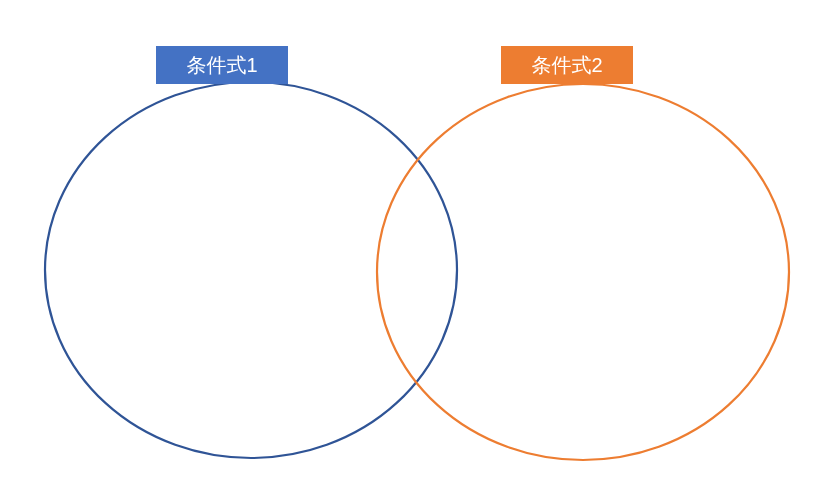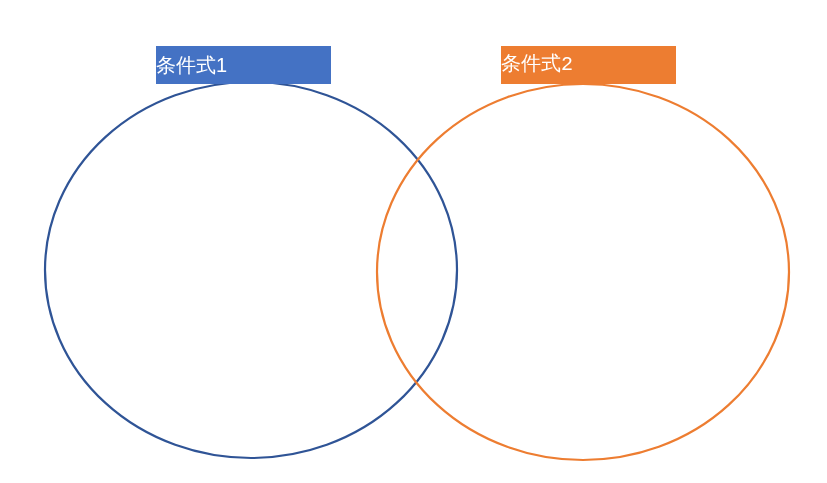--- a/index.html
+++ b/index.html
@@ -28,37 +28,37 @@
     stroke-width: 2.2;
   }
   .left-circle {
     stroke: var(--left-circle-stroke, #2F5496);
   }
   .right-circle {
     stroke: var(--right-circle-stroke, #ED7D31);
   }
   .label {
     position: absolute;
-    width: 175px;
+    width: 132px;
     height: 38px;
     line-height: 38px;
+    text-align: center;
     font-size: 20px;
     color: var(--label-text, #ffffff);
     user-select: none;
   }
   .label-left {
     left: 156px;
     top: 46px;
     background: var(--left-label-bg, #4472C4);
   }
   .label-right {
     left: 501px;
     top: 46px;
     background: var(--right-label-bg, #ED7D31);
-    font-family: Liberation Mono, monospace;
   }
 </style>
 </head>
 <body>
 
 <div class="canvas">
 
   <svg class="venn" width="827" height="483" viewBox="0 0 827 483" aria-hidden="true">
     <ellipse class="left-circle" cx="251" cy="270" rx="206" ry="188"></ellipse>
     <ellipse class="right-circle" cx="583" cy="272" rx="206" ry="188"></ellipse>

